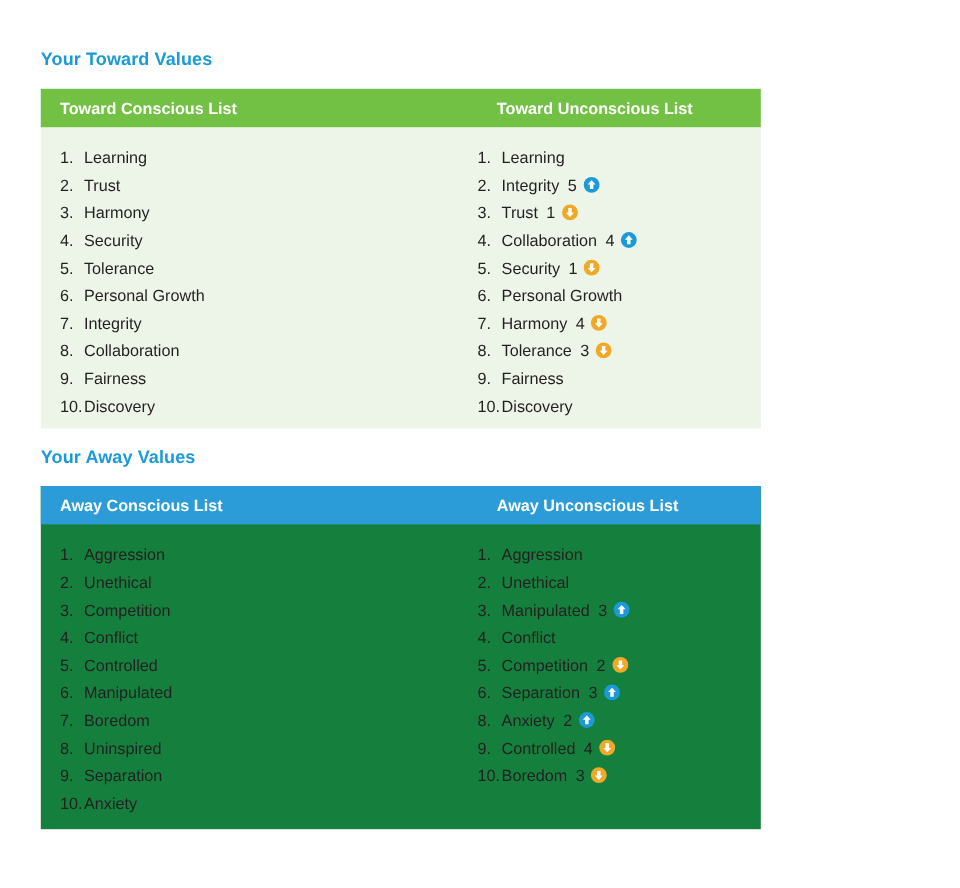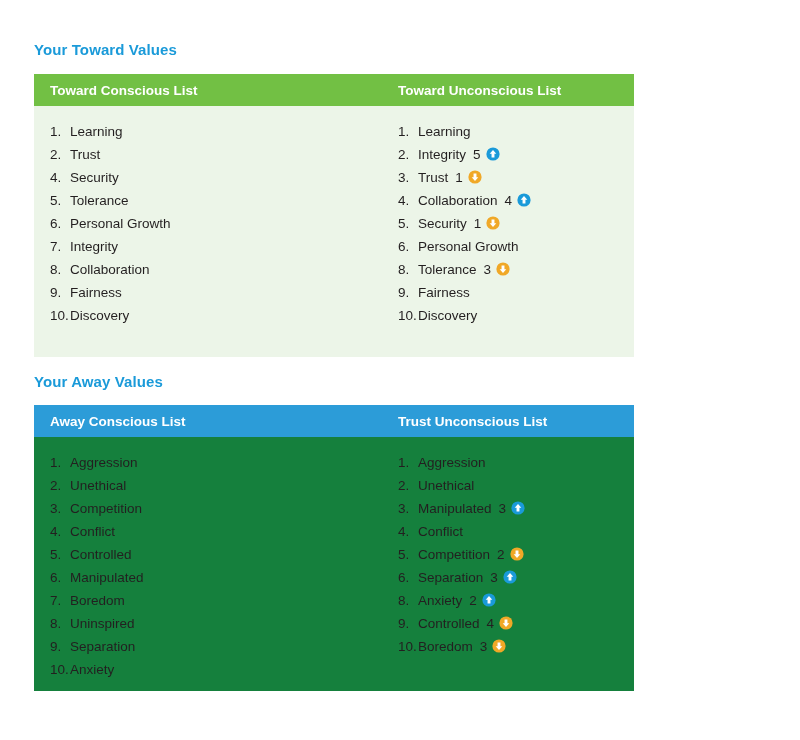--- a/index.html
+++ b/index.html
@@ -62,21 +62,21 @@
   .panel-away   .panel-header { background: #2c9cd8; }
 
   .panel-header .col-title {
     font-size: 13.5px;
     font-weight: bold;
     color: #ffffff;
     white-space: nowrap;
     position: absolute;
   }
   .col-title.col-left  { left: 16px; }
-  .col-title.col-right { left: 364px; }
+  .col-title.col-right { left: 380px; }
 
   .panel-body {
     position: relative;
     padding-top: 8px;
     height: calc(100% - 32px);
     box-sizing: border-box;
   }
 
   .list-col {
     position: absolute;
@@ -130,20 +130,21 @@
   <div class="panel panel-toward">
     <div class="panel-header">
       <span class="col-title col-left">Toward Conscious List</span>
       <span class="col-title col-right">Toward Unconscious List</span>
     </div>
     <div class="panel-body">
       <div class="list-col left">
         <ul class="value-list">
             <li class="value-row"><span class="rank-num">1.</span><span class="value-label">Learning</span></li>
             <li class="value-row"><span class="rank-num">2.</span><span class="value-label">Trust</span></li>
+            <li class="value-row"><span class="rank-num">3.</span><span class="value-label">Harmony</span></li>
             <li class="value-row"><span class="rank-num">4.</span><span class="value-label">Security</span></li>
             <li class="value-row"><span class="rank-num">5.</span><span class="value-label">Tolerance</span></li>
             <li class="value-row"><span class="rank-num">6.</span><span class="value-label">Personal Growth</span></li>
             <li class="value-row"><span class="rank-num">7.</span><span class="value-label">Integrity</span></li>
             <li class="value-row"><span class="rank-num">8.</span><span class="value-label">Collaboration</span></li>
             <li class="value-row"><span class="rank-num">9.</span><span class="value-label">Fairness</span></li>
             <li class="value-row"><span class="rank-num">10.</span><span class="value-label">Discovery</span></li>
           </ul>
       </div>
       <div class="list-col right">
@@ -159,37 +160,41 @@
                 </svg></span></li>
             <li class="value-row"><span class="rank-num">4.</span><span class="value-label">Collaboration</span><span class="delta-num">4</span><span class="delta-icon"><svg width="14" height="14" viewBox="0 0 14 14">
                   <circle cx="7" cy="7" r="6.6" fill="#1a9ad9"></circle>
                   <path d="M7 3.1 L10.3 6.7 L8.45 6.7 L8.45 10.6 L5.55 10.6 L5.55 6.7 L3.7 6.7 Z" fill="#ffffff"></path>
                 </svg></span></li>
             <li class="value-row"><span class="rank-num">5.</span><span class="value-label">Security</span><span class="delta-num">1</span><span class="delta-icon"><svg width="14" height="14" viewBox="0 0 14 14">
                   <circle cx="7" cy="7" r="6.6" fill="#f0a827"></circle>
                   <path d="M7 10.9 L3.7 7.3 L5.55 7.3 L5.55 3.4 L8.45 3.4 L8.45 7.3 L10.3 7.3 Z" fill="#ffffff"></path>
                 </svg></span></li>
             <li class="value-row"><span class="rank-num">6.</span><span class="value-label">Personal Growth</span></li>
+            <li class="value-row"><span class="rank-num">7.</span><span class="value-label">Harmony</span><span class="delta-num">4</span><span class="delta-icon"><svg width="14" height="14" viewBox="0 0 14 14">
+                  <circle cx="7" cy="7" r="6.6" fill="#f0a827"></circle>
+                  <path d="M7 10.9 L3.7 7.3 L5.55 7.3 L5.55 3.4 L8.45 3.4 L8.45 7.3 L10.3 7.3 Z" fill="#ffffff"></path>
+                </svg></span></li>
             <li class="value-row"><span class="rank-num">8.</span><span class="value-label">Tolerance</span><span class="delta-num">3</span><span class="delta-icon"><svg width="14" height="14" viewBox="0 0 14 14">
                   <circle cx="7" cy="7" r="6.6" fill="#f0a827"></circle>
                   <path d="M7 10.9 L3.7 7.3 L5.55 7.3 L5.55 3.4 L8.45 3.4 L8.45 7.3 L10.3 7.3 Z" fill="#ffffff"></path>
                 </svg></span></li>
             <li class="value-row"><span class="rank-num">9.</span><span class="value-label">Fairness</span></li>
             <li class="value-row"><span class="rank-num">10.</span><span class="value-label">Discovery</span></li>
           </ul>
       </div>
     </div>
   </div>
 
   <div class="section-heading" id="heading-away">Your Away Values</div>
 
   <div class="panel panel-away">
     <div class="panel-header">
       <span class="col-title col-left">Away Conscious List</span>
-      <span class="col-title col-right">Trust Unconscious List</span>
+      <span class="col-title col-right">Away Unconscious List</span>
     </div>
     <div class="panel-body">
       <div class="list-col left">
         <ul class="value-list">
             <li class="value-row"><span class="rank-num">1.</span><span class="value-label">Aggression</span></li>
             <li class="value-row"><span class="rank-num">2.</span><span class="value-label">Unethical</span></li>
             <li class="value-row"><span class="rank-num">3.</span><span class="value-label">Competition</span></li>
             <li class="value-row"><span class="rank-num">4.</span><span class="value-label">Conflict</span></li>
             <li class="value-row"><span class="rank-num">5.</span><span class="value-label">Controlled</span></li>
             <li class="value-row"><span class="rank-num">6.</span><span class="value-label">Manipulated</span></li>

